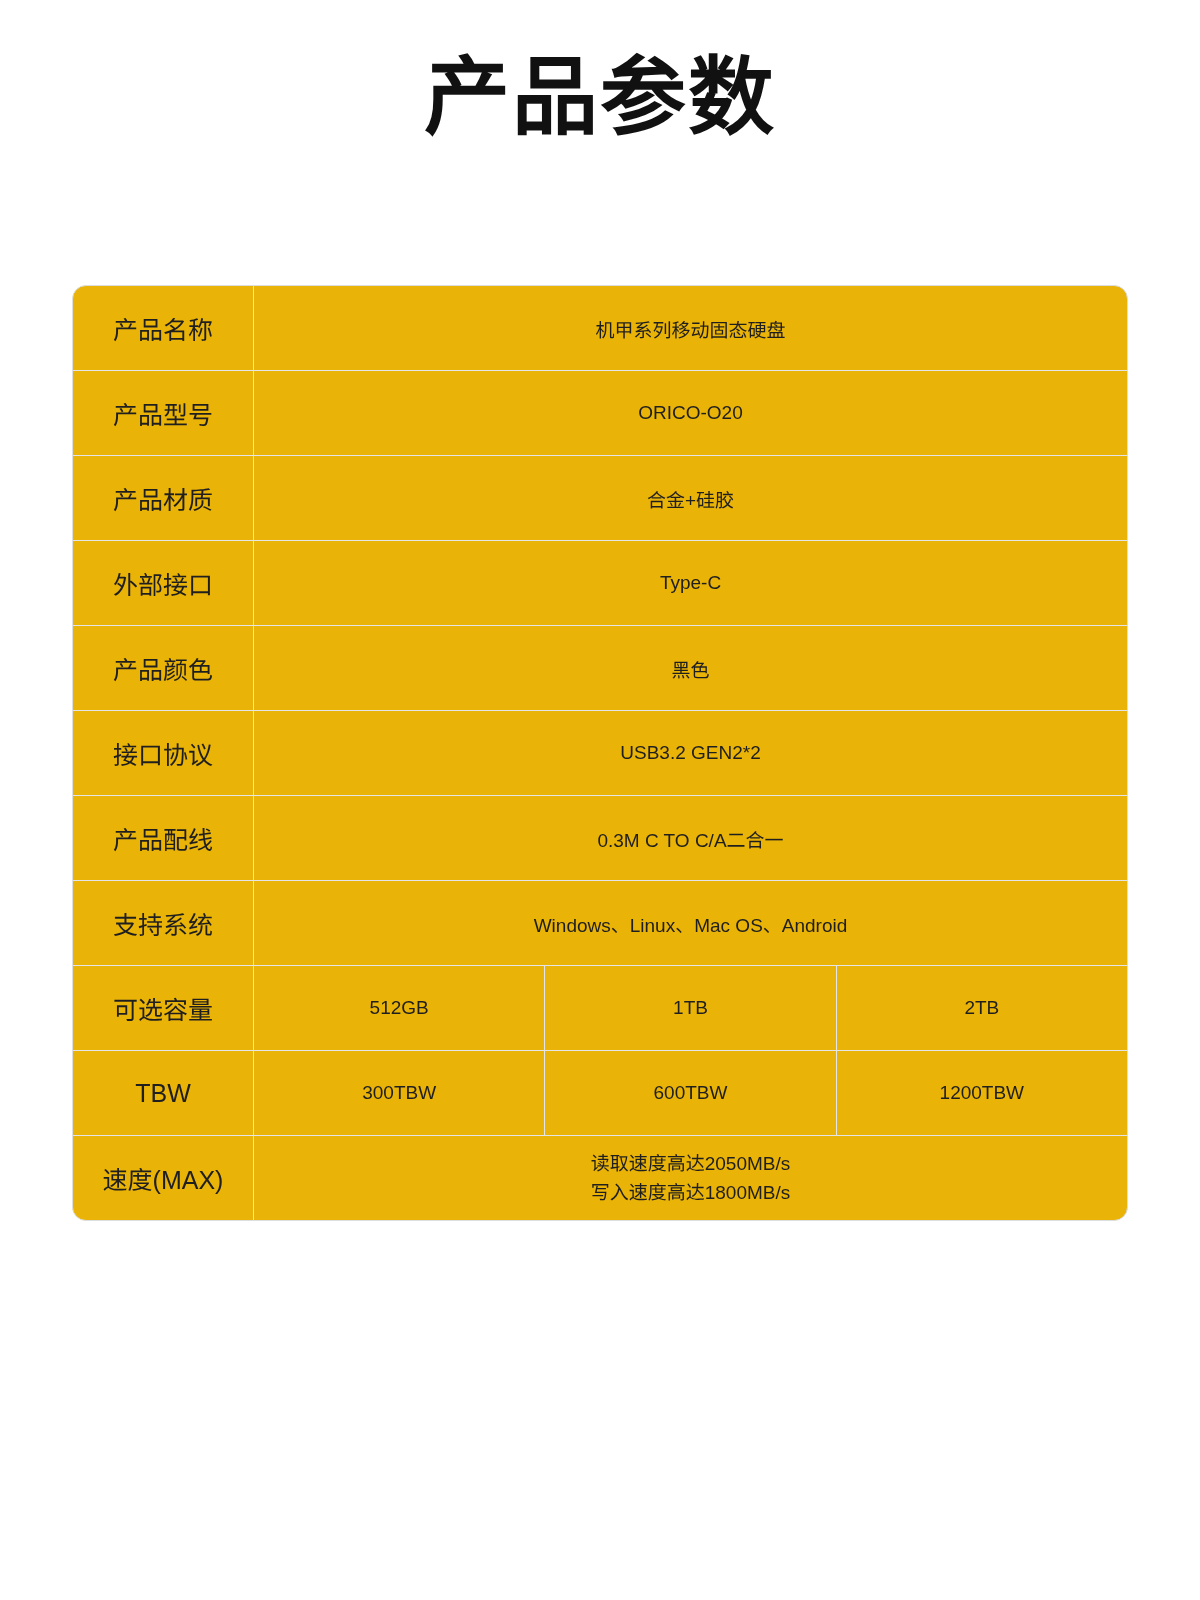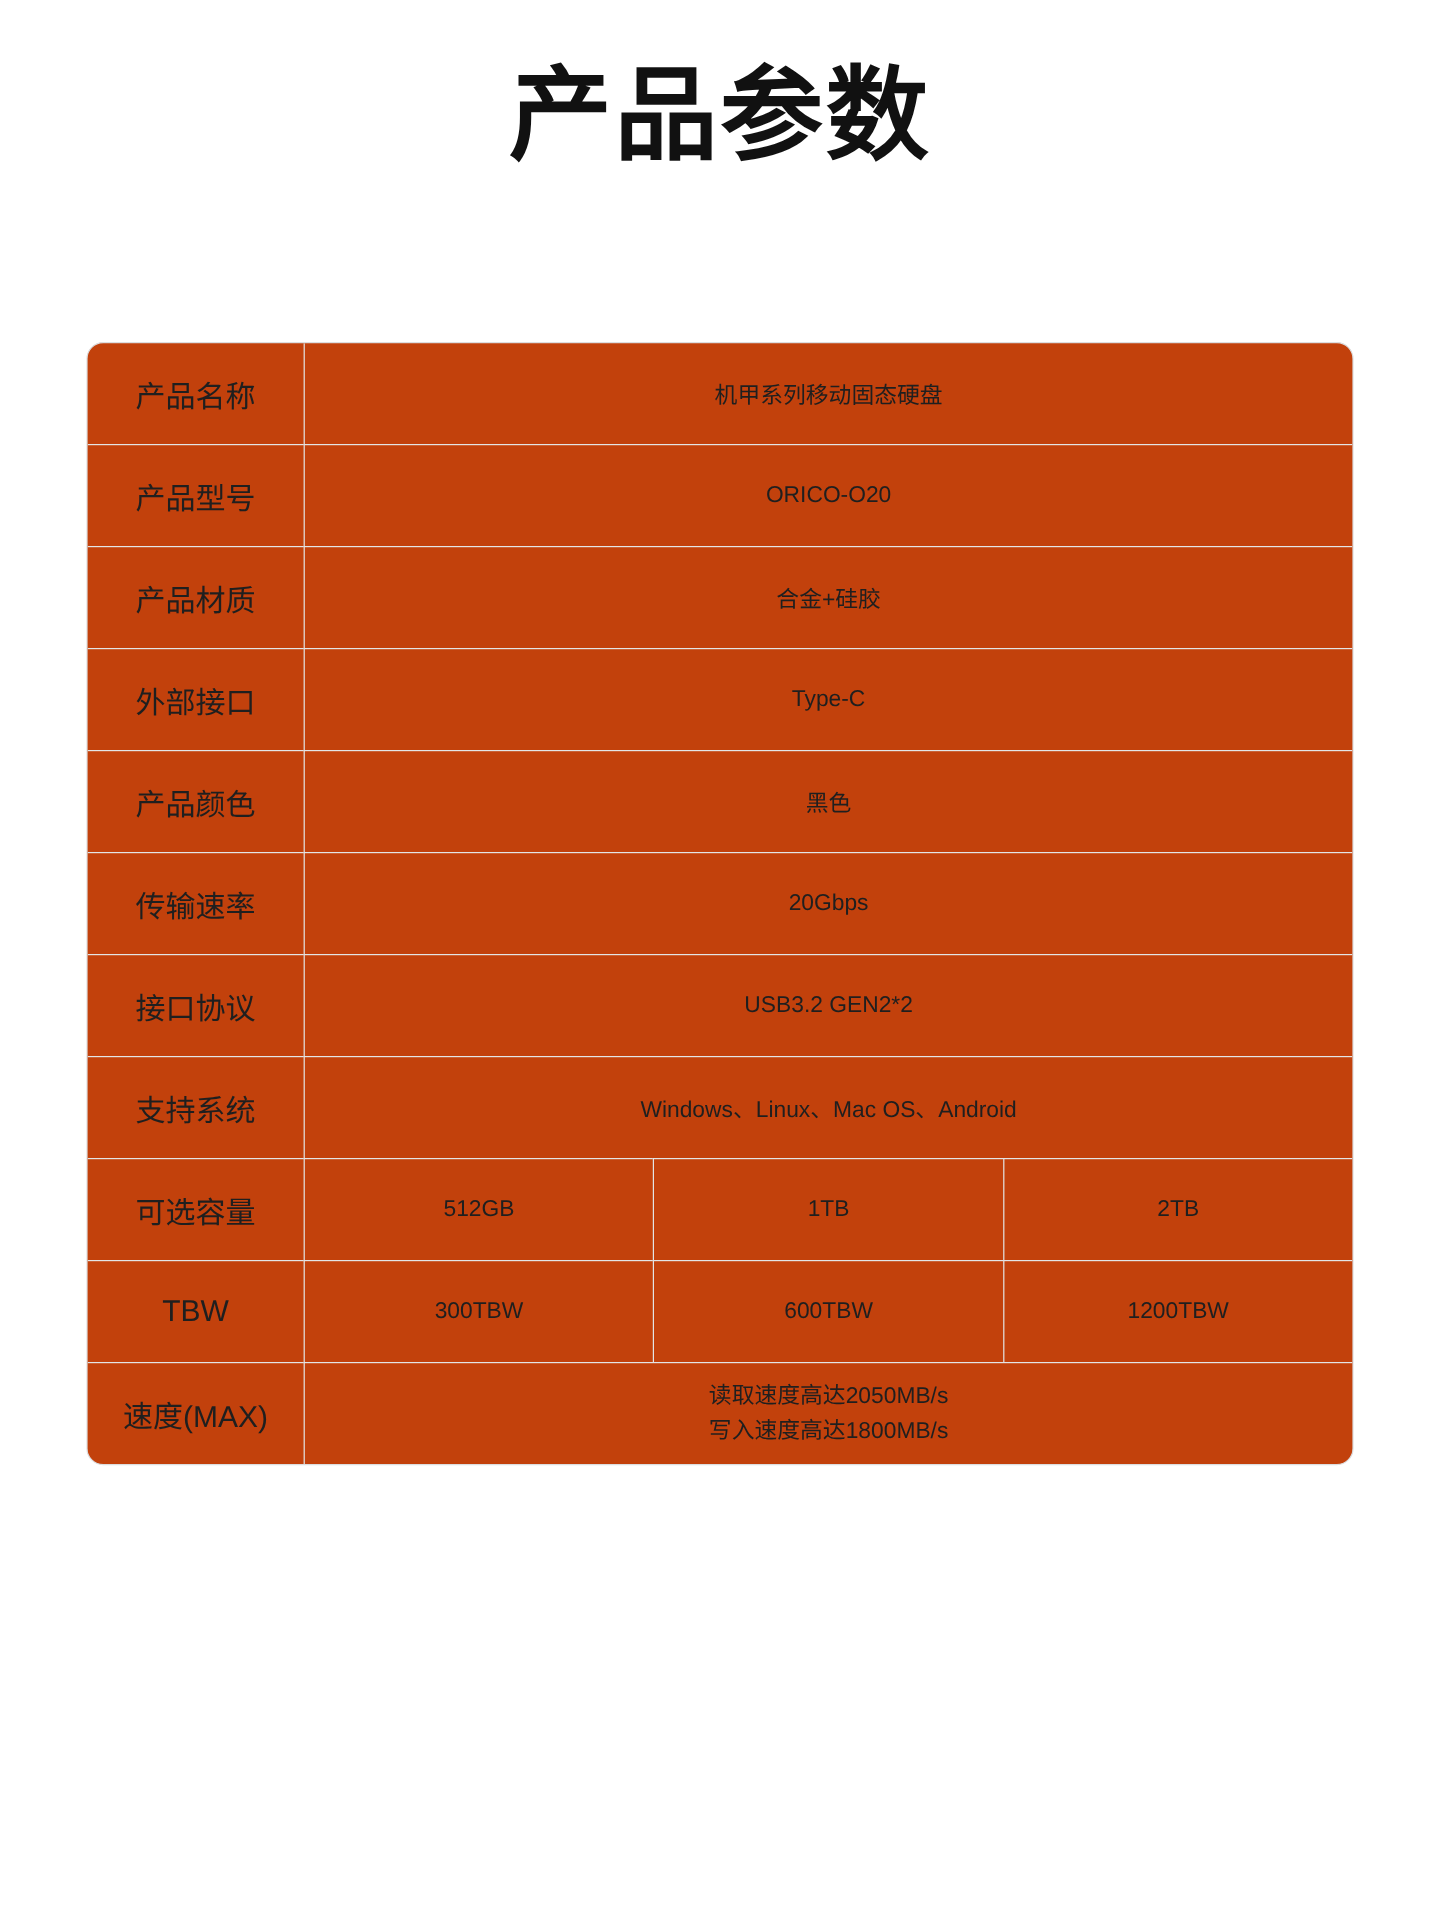--- a/index.html
+++ b/index.html
@@ -37,21 +37,21 @@
     width: 1056px;
   }
   table.spec-table {
     width: 100%;
     border-collapse: separate;
     border-spacing: 0;
     border: 1px solid #dcdee0;
     border-radius: 14px;
     overflow: hidden;
     table-layout: fixed;
-    background: #c2410c;
+    background: #eab308;
   }
   table.spec-table td {
     border-top: 1px solid #e3e5e7;
     border-left: 1px solid #e3e5e7;
     text-align: center;
     vertical-align: middle;
     font-size: 19px;
     color: #1f1f1f;
     padding: 0 6px;
     height: 84px;
@@ -95,26 +95,26 @@
         </tr>
         <tr>
           <td class="label">外部接口</td>
           <td colspan="3">Type-C</td>
         </tr>
         <tr>
           <td class="label">产品颜色</td>
           <td colspan="3">黑色</td>
         </tr>
         <tr>
-          <td class="label">传输速率</td>
-          <td colspan="3">20Gbps</td>
+          <td class="label">接口协议</td>
+          <td colspan="3">USB3.2 GEN2*2</td>
         </tr>
         <tr>
-          <td class="label">接口协议</td>
-          <td colspan="3">USB3.2 GEN2*2</td>
+          <td class="label">产品配线</td>
+          <td colspan="3">0.3M C TO C/A二合一</td>
         </tr>
         <tr>
           <td class="label">支持系统</td>
           <td colspan="3" class="nowrap">Windows、Linux、Mac OS、Android</td>
         </tr>
         <tr>
           <td class="label">可选容量</td>
           <td>512GB</td>
           <td>1TB</td>
           <td>2TB</td>

